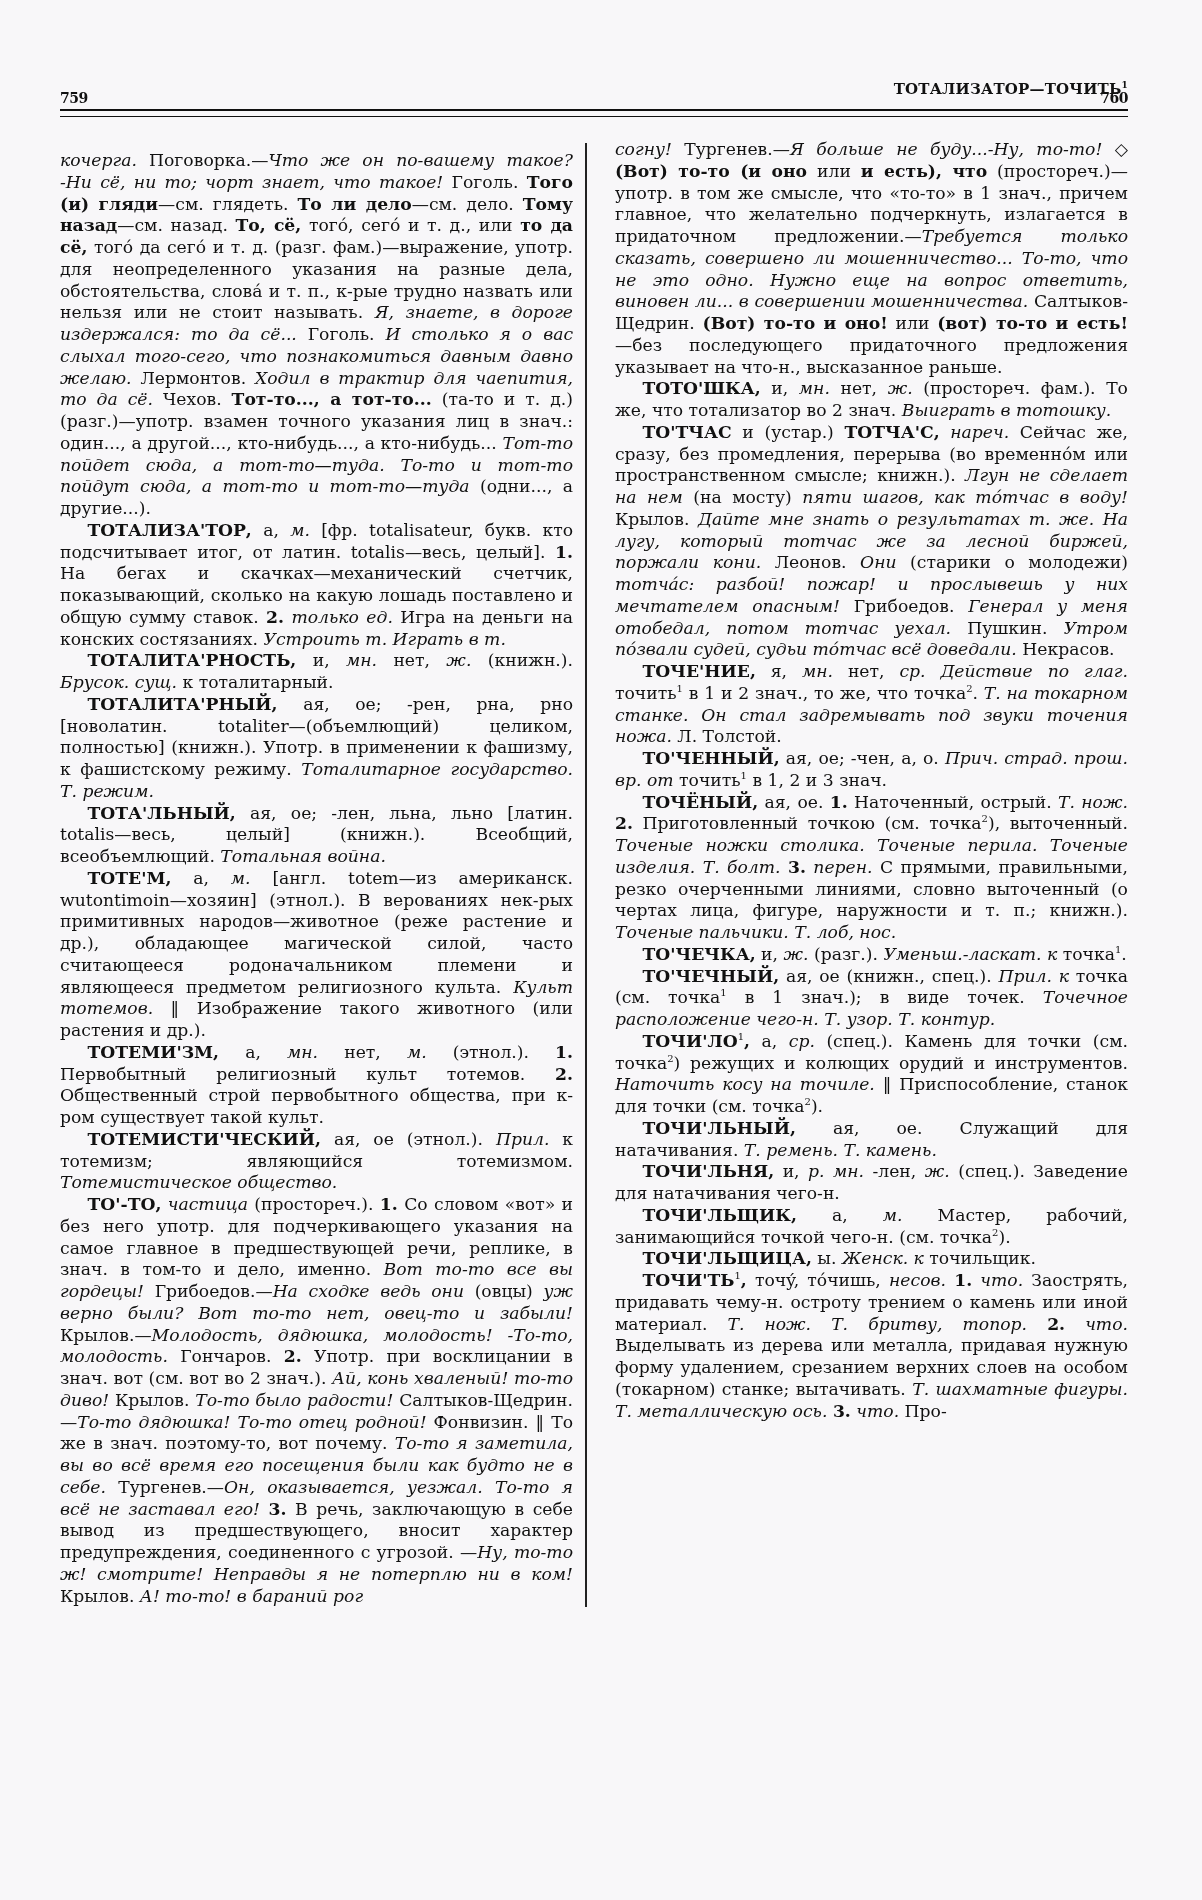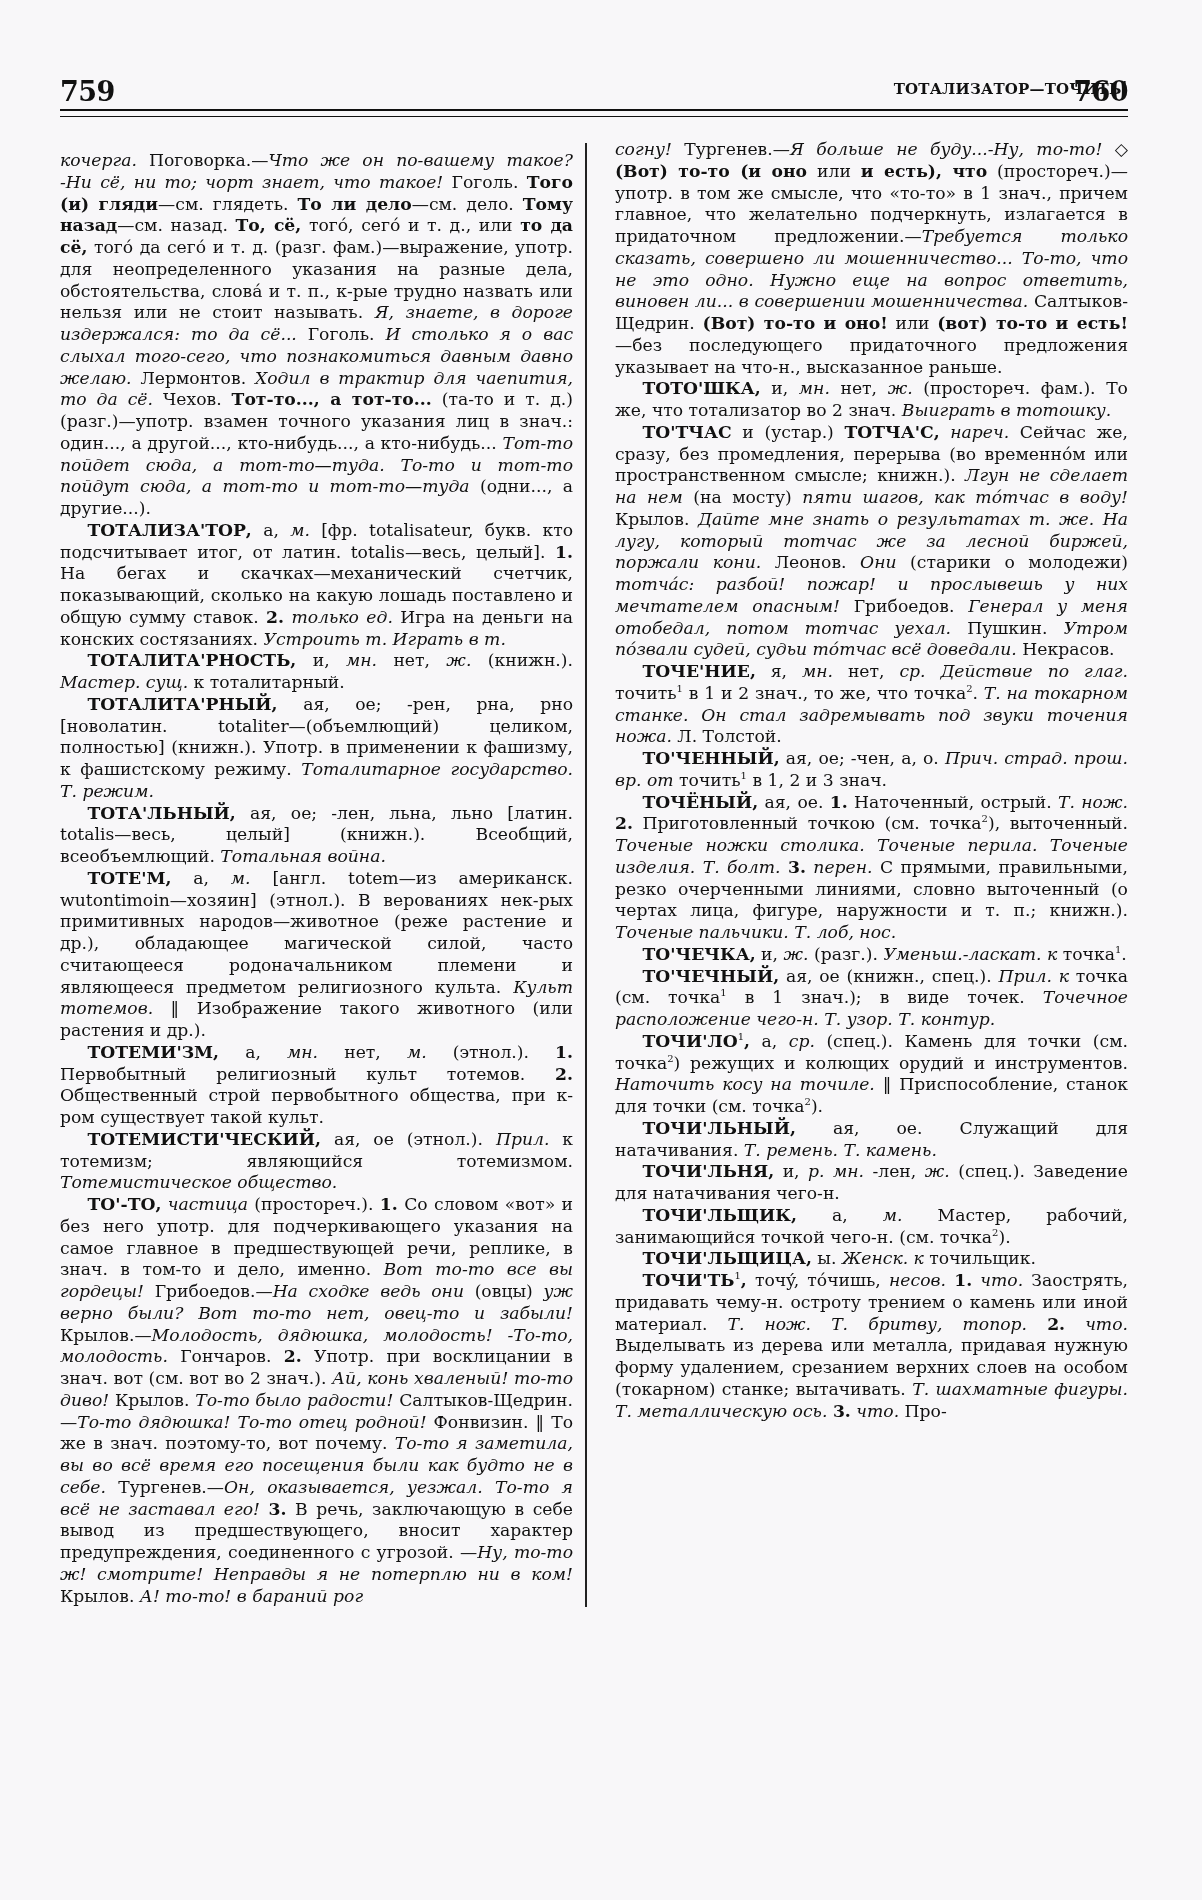--- a/index.html
+++ b/index.html
@@ -3,21 +3,21 @@
 <meta charset="utf-8">
 <style>
   html, body { margin: 0; padding: 0; }
   body {
     width: 1202px; height: 1900px; background: #f8f7f9; color: #111;
     font-family: "DejaVu Serif", "Liberation Serif", serif;
     position: relative; overflow: hidden;
   }
   .page { position: absolute; left: 60px; top: 76px; width: 1068px; }
   .running-head { position: relative; height: 30px; }
-  .pnum { position: absolute; top: 0; font-weight: bold; font-size: 27px; letter-spacing: -0.5px; }
+  .pnum { position: absolute; top: 14px; font-weight: bold; font-size: 14px; letter-spacing: -0.5px; }
   .pnum.left { left: 0; }
   .pnum.right { right: 0; text-align: right; }
   .headword-range { position: absolute; left: 0; right: 0; top: 4px; text-align: right; font-weight: bold; font-size: 15px; letter-spacing: 0.2px; }
   .headword-range sup { font-size: 9px; }
   .rule { height: 5px; border-top: 2px solid #111; border-bottom: 1px solid #111; margin-top: 3px; }
   .columns { position: relative; display: flex; margin-top: 22px; }
   .col { width: 524px; font-size: 17.2px; line-height: 21.75px; text-align: justify; }
   .col.left { margin-right: 12px; margin-top: 11px; }
   .col.right { margin-left: 28px; }
   .divider { width: 2px; background: #222; margin-top: 4px; }
@@ -35,21 +35,21 @@
     <span class="pnum left">759</span>
     <span class="headword-range"><span>ТОТАЛИЗАТОР—ТОЧИТЬ</span><sup>1</sup></span>
     <span class="pnum right">760</span>
   </div>
   <div class="rule"></div>
 
   <div class="columns">
     <div class="col left">
         <p class="entry"><span class="i">кочерга.</span><span> Поговорка.—</span><span class="i">Что же он по-вашему такое? -Ни сё, ни то; чорт знает, что такое!</span><span> Гоголь. </span><span class="b">Того (и) гляди</span><span>—см. глядеть. </span><span class="b">То ли дело</span><span>—см. дело. </span><span class="b">Тому назад</span><span>—см. назад. </span><span class="b">То, сё,</span><span> тогó, сегó и т. д., или </span><span class="b">то да сё,</span><span> тогó да сегó и т. д. (разг. фам.)—выражение, употр. для неопределенного указания на разные дела, обстоятельства, словá и т. п., к-рые трудно назвать или нельзя или не стоит называть. </span><span class="i">Я, знаете, в дороге издержался: то да сё...</span><span> Гоголь. </span><span class="i">И столько я о вас слыхал того-сего, что познакомиться давным давно желаю.</span><span> Лермонтов. </span><span class="i">Ходил в трактир для чаепития, то да сё.</span><span> Чехов. </span><span class="b">Тот-то..., а тот-то...</span><span> (та-то и т. д.) (разг.)—употр. взамен точного указания лиц в знач.: один..., а другой..., кто-нибудь..., а кто-нибудь... </span><span class="i">Тот-то пойдет сюда, а тот-то—туда. То-то и тот-то пойдут сюда, а тот-то и тот-то—туда</span><span> (одни..., а другие...).</span></p>
         <p class="entry hw"><span class="b">ТОТАЛИЗА'ТОР,</span><span> а, </span><span class="i">м.</span><span> [фр. totalisateur, букв. кто подсчитывает итог, от латин. totalis—весь, целый]. </span><span class="b">1.</span><span> На бегах и скачках—механический счетчик, показывающий, сколько на какую лошадь поставлено и общую сумму ставок. </span><span class="b">2.</span><span> </span><span class="i">только ед.</span><span> Игра на деньги на конских состязаниях. </span><span class="i">Устроить т. Играть в т.</span></p>
-        <p class="entry hw"><span class="b">ТОТАЛИТА'РНОСТЬ,</span><span> и, </span><span class="i">мн.</span><span> нет, </span><span class="i">ж.</span><span> (книжн.). </span><span class="i">Мастер. сущ.</span><span> к тоталитарный.</span></p>
+        <p class="entry hw"><span class="b">ТОТАЛИТА'РНОСТЬ,</span><span> и, </span><span class="i">мн.</span><span> нет, </span><span class="i">ж.</span><span> (книжн.). </span><span class="i">Брусок. сущ.</span><span> к тоталитарный.</span></p>
         <p class="entry hw"><span class="b">ТОТАЛИТА'РНЫЙ,</span><span> ая, ое; -рен, рна, рно [новолатин. totaliter—(объемлющий) целиком, полностью] (книжн.). Употр. в применении к фашизму, к фашистскому режиму. </span><span class="i">Тоталитарное государство. Т. режим.</span></p>
         <p class="entry hw"><span class="b">ТОТА'ЛЬНЫЙ,</span><span> ая, ое; -лен, льна, льно [латин. totalis—весь, целый] (книжн.). Всеобщий, всеобъемлющий. </span><span class="i">Тотальная война.</span></p>
         <p class="entry hw"><span class="b">ТОТЕ'М,</span><span> а, </span><span class="i">м.</span><span> [англ. totem—из американск. wutontimoin—хозяин] (этнол.). В верованиях нек-рых примитивных народов—животное (реже растение и др.), обладающее магической силой, часто считающееся родоначальником племени и являющееся предметом религиозного культа. </span><span class="i">Культ тотемов.</span><span> ‖ Изображение такого животного (или растения и др.).</span></p>
         <p class="entry hw"><span class="b">ТОТЕМИ'ЗМ,</span><span> а, </span><span class="i">мн.</span><span> нет, </span><span class="i">м.</span><span> (этнол.). </span><span class="b">1.</span><span> Первобытный религиозный культ тотемов. </span><span class="b">2.</span><span> Общественный строй первобытного общества, при к-ром существует такой культ.</span></p>
         <p class="entry hw"><span class="b">ТОТЕМИСТИ'ЧЕСКИЙ,</span><span> ая, ое (этнол.). </span><span class="i">Прил.</span><span> к тотемизм; являющийся тотемизмом. </span><span class="i">Тотемистическое общество.</span></p>
         <p class="entry hw"><span class="b">ТО'-ТО,</span><span> </span><span class="i">частица</span><span> (простореч.). </span><span class="b">1.</span><span> Со словом «вот» и без него употр. для подчеркивающего указания на самое главное в предшествующей речи, реплике, в знач. в том-то и дело, именно. </span><span class="i">Вот то-то все вы гордецы!</span><span> Грибоедов.—</span><span class="i">На сходке ведь они</span><span> (овцы) </span><span class="i">уж верно были? Вот то-то нет, овец-то и забыли!</span><span> Крылов.—</span><span class="i">Молодость, дядюшка, молодость! -То-то, молодость.</span><span> Гончаров. </span><span class="b">2.</span><span> Употр. при восклицании в знач. вот (см. вот во 2 знач.). </span><span class="i">Ай, конь хваленый! то-то диво!</span><span> Крылов. </span><span class="i">То-то было радости!</span><span> Салтыков-Щедрин.—</span><span class="i">То-то дядюшка! То-то отец родной!</span><span> Фонвизин. ‖ То же в знач. поэтому-то, вот почему. </span><span class="i">То-то я заметила, вы во всё время его посещения были как будто не в себе.</span><span> Тургенев.—</span><span class="i">Он, оказывается, уезжал. То-то я всё не заставал его!</span><span> </span><span class="b">3.</span><span> В речь, заключающую в себе вывод из предшествующего, вносит характер предупреждения, соединенного с угрозой. —</span><span class="i">Ну, то-то ж! смотрите! Неправды я не потерплю ни в ком!</span><span> Крылов. </span><span class="i">А! то-то! в бараний рог</span></p>
       </div>
     <div class="divider"></div>
     <div class="col right">
         <p class="entry"><span class="i">согну!</span><span> Тургенев.—</span><span class="i">Я больше не буду...-Ну, то-то!</span><span> ◇ </span><span class="b">(Вот) то-то (и оно</span><span> или </span><span class="b">и есть), что</span><span> (простореч.)—употр. в том же смысле, что «то-то» в 1 знач., причем главное, что желательно подчеркнуть, излагается в придаточном предложении.—</span><span class="i">Требуется только сказать, совершено ли мошенничество... То-то, что не это одно. Нужно еще на вопрос ответить, виновен ли... в совершении мошенничества.</span><span> Салтыков-Щедрин. </span><span class="b">(Вот) то-то и оно!</span><span> или </span><span class="b">(вот) то-то и есть!</span><span> —без последующего придаточного предложения указывает на что-н., высказанное раньше.</span></p>

